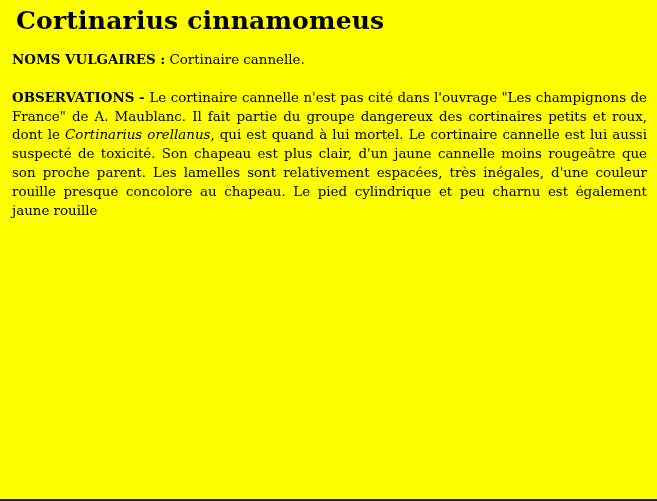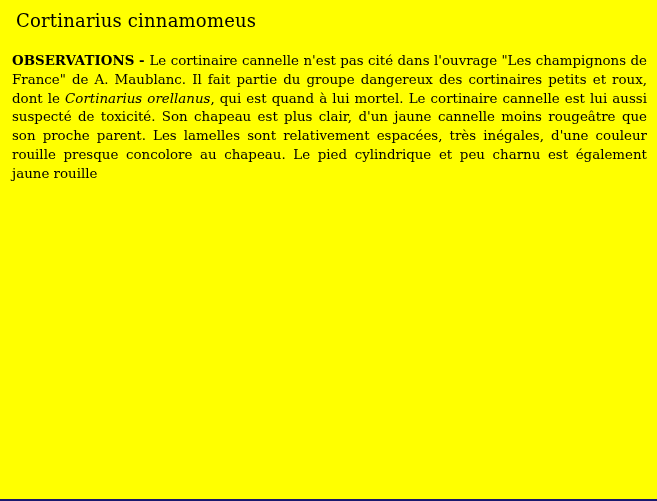--- a/index.html
+++ b/index.html
@@ -16,23 +16,23 @@
     position: relative;
   }
   .page {
     padding: 6px 10px 0 12px;
     box-sizing: border-box;
     width: 657px;
     height: 499px;
   }
   h1.page-title {
     margin: 2px 0 0 4px;
-    font-size: 18px;
+    font-size: 25px;
     line-height: 25px;
-    font-weight: normal;
+    font-weight: bold;
     letter-spacing: 0.2px;
   }
   p.text-block {
     font-size: 13.4px;
     line-height: 18.8px;
     text-align: justify;
     margin: 0;
   }
   p.noms-line {
     margin-top: 17px;
@@ -55,17 +55,18 @@
     height: 2px;
     background: #191970;
   }
 </style>
 </head>
 <body>
 
 <div class="page">
   <h1 class="page-title">Cortinarius cinnamomeus</h1>
 
+  <p class="text-block noms-line"><span class="bold-label">NOMS VULGAIRES :</span><span> Cortinaire cannelle.</span></p>
 
   <p class="text-block obs-paragraph"><span class="bold-label">OBSERVATIONS - </span><span>Le cortinaire cannelle n'est pas cité dans l'ouvrage "Les champignons de France" de A. Maublanc. Il fait partie du groupe dangereux des cortinaires petits et roux, dont le </span><span class="species-italic">Cortinarius orellanus</span><span>, qui est quand à lui mortel. Le cortinaire cannelle est lui aussi suspecté de toxicité. Son chapeau est plus clair, d'un jaune cannelle moins rougeâtre que son proche parent. Les lamelles sont relativement espacées, très inégales, d'une couleur rouille presque concolore au chapeau. Le pied cylindrique et peu charnu est également jaune rouille</span></p>
 </div>
 
 <div class="bottom-line"></div>
 
 </body></html>

